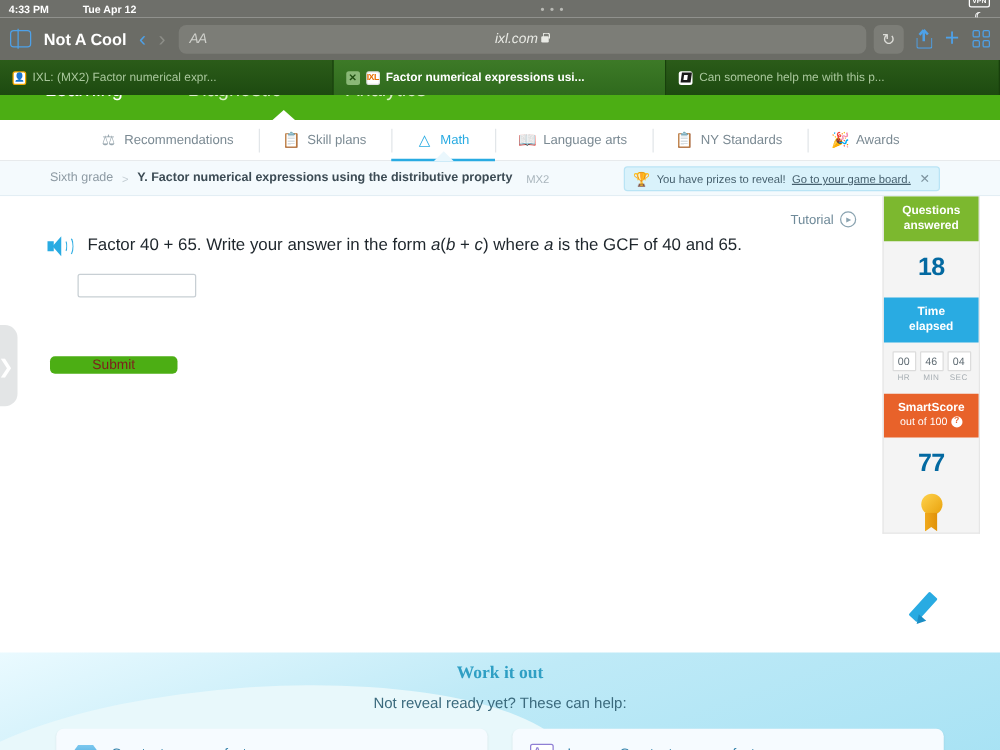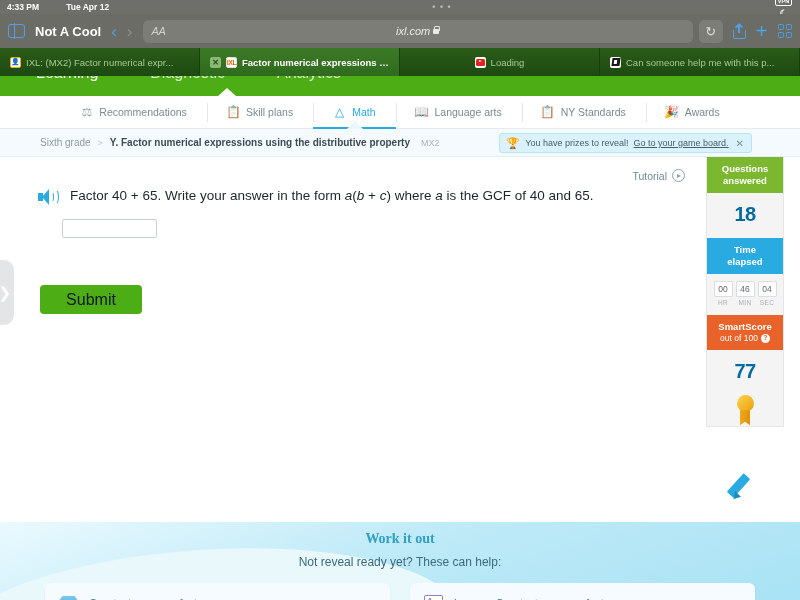--- a/index.html
+++ b/index.html
@@ -173,22 +173,22 @@
   .spk-w1{left:11px;top:3px;width:5px;height:10px;}
   .spk-w2{left:13px;top:0px;width:8px;height:16px;}
   .qtext{ font-size:13.5px; color:#1e262c; line-height:1.35; }
   .qtext i{ font-style:italic; }
 
   .answer-input{
     position:absolute; left:62px; top:62px; width:95px; height:19px;
     border:1px solid #c8cfd4; background:#fff; border-radius:2px;
   }
   .submit{
-    position:absolute; left:40px; top:128px; width:102px; height:29px;
-    background:#4cae14; border-radius:4px; color:#0f172a; font-size:16px;
+    position:absolute; left:40px; top:128px; width:102px; height:14px;
+    background:#4cae14; border-radius:4px; color:#7f1d1d; font-size:11px;
     display:flex; align-items:center; justify-content:center; border:none;
     font-family:"Liberation Sans", sans-serif;
   }
   .pencil{
     position:absolute; right:42px; bottom:22px; width:30px;height:30px;
   }
   .pencil-body{
     position:absolute;left:6px;top:3px;width:9px;height:25px;background:#29abe2;
     transform:rotate(42deg); transform-origin:center; border-radius:1px;
   }
@@ -322,26 +322,20 @@
 <div class="tabstrip">
   <div class="tab">
     <span class="favicon fav-ixl">👤</span>
     <span class="tab-label">IXL: (MX2) Factor numerical expr...</span>
   </div>
   <div class="tab active">
     <span class="tabclose">✕</span>
     <span class="favicon fav-ixl2">IXL</span>
     <span class="tab-label">Factor numerical expressions usi...</span>
   </div>
-  <div class="tab" style="justify-content:center">
-    <span class="favicon fav-yt">
-        <i></i>
-      </span>
-    <span class="tab-label">Loading</span>
-  </div>
   <div class="tab">
     <span class="favicon fav-br">
         <i></i>
       </span>
     <span class="tab-label">Can someone help me with this p...</span>
   </div>
 </div>
 
 <div class="ixl-green">
   <div class="green-nav">

